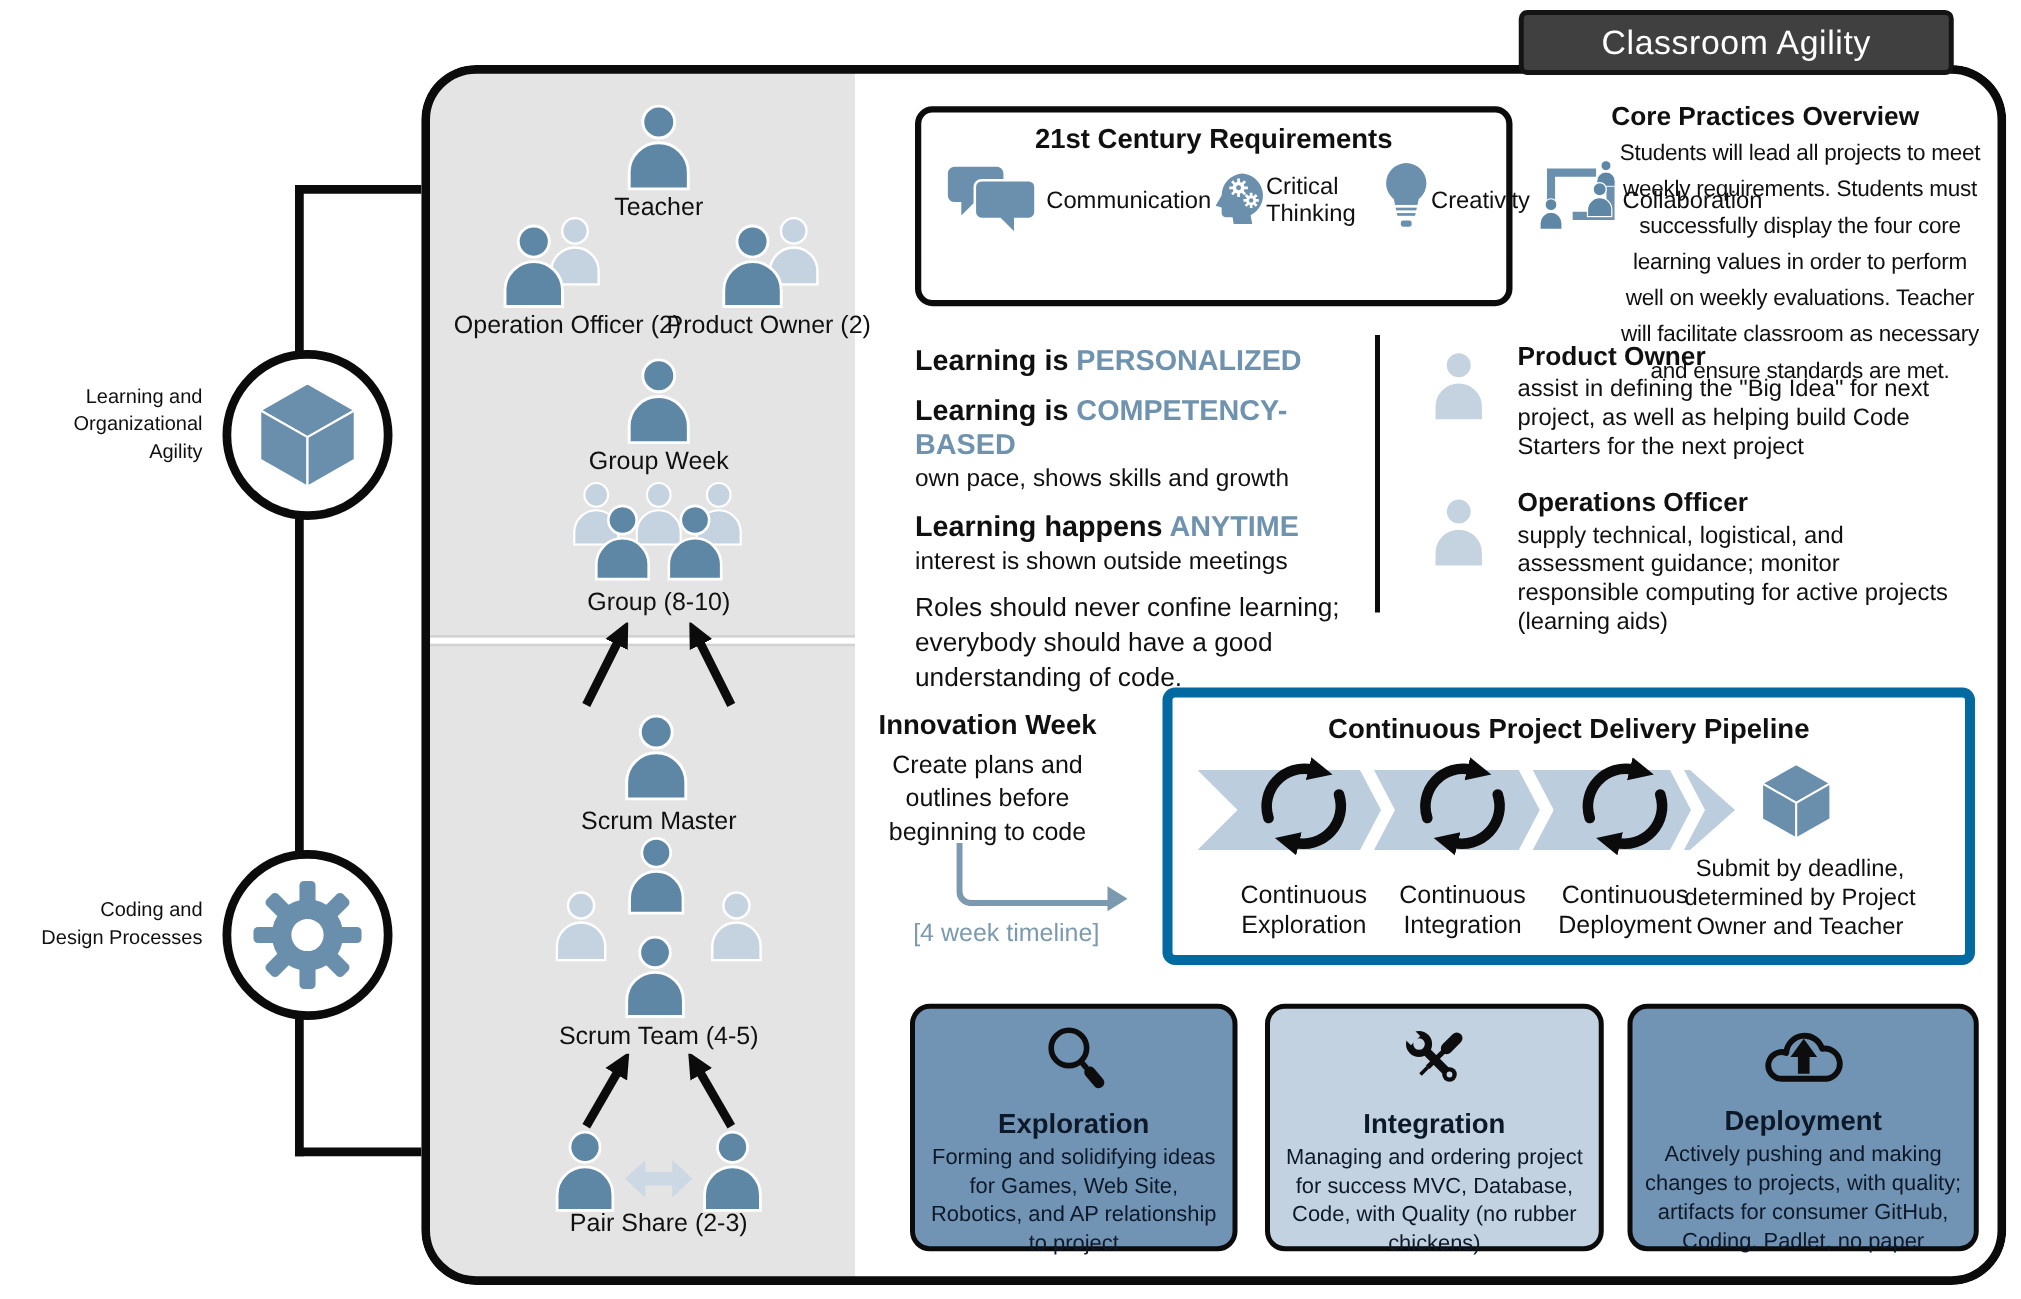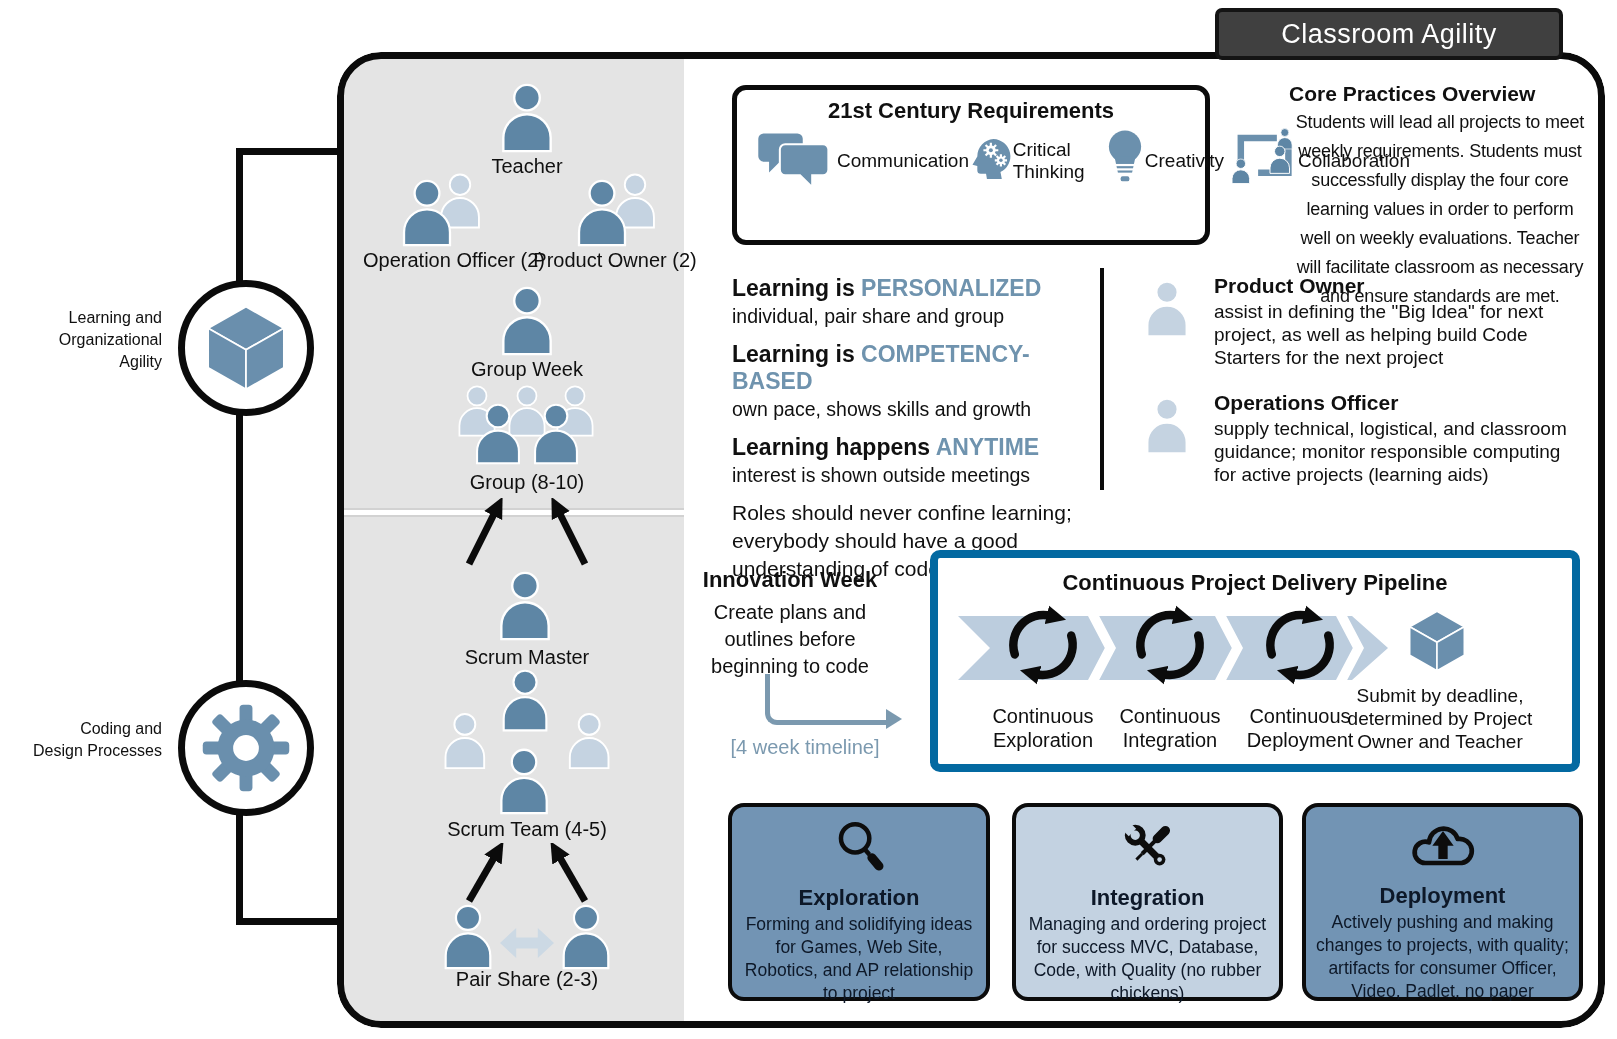--- a/index.html
+++ b/index.html
@@ -265,21 +265,20 @@
       </div>
     </div>
 
     <div class="abs core">
       <div class="t">Core Practices Overview</div>
       <div class="b">Students will lead all projects to meet weekly requirements. Students must successfully display the four core learning values in order to perform well on weekly evaluations. Teacher will facilitate classroom as necessary and ensure standards are met.</div>
     </div>
 
     <div class="abs learning">
       <div class="h"><span>Learning is </span><span class="hl">PERSONALIZED</span></div>
-      <div class="s">individual, pair share and group</div>
       <div class="h"><span>Learning is </span><span class="hl">COMPETENCY-BASED</span></div>
       <div class="s">own pace, shows skills and growth</div>
       <div class="h"><span>Learning happens </span><span class="hl">ANYTIME</span></div>
       <div class="s">interest is shown outside meetings</div>
       <div class="note">Roles should never confine learning; everybody should have a good understanding of code.</div>
     </div>
 
     <div class="abs vdivider"></div>
 
     <div class="abs roles">
@@ -295,21 +294,21 @@
         </div>
       </div>
       <div class="role">
         <div class="ric">
           <svg width="50" height="62" viewBox="0 0 64 74">
               <use href="#i-person" class="pl"></use>
             </svg>
         </div>
         <div>
           <div class="rt">Operations Officer</div>
-          <div class="rd">supply technical, logistical, and classroom guidance; monitor responsible computing for active projects (learning aids)</div>
+          <div class="rd">supply technical, logistical, and assessment guidance; monitor responsible computing for active projects (learning aids)</div>
         </div>
       </div>
     </div>
 
     <div class="abs innovation">
       <div class="t">Innovation Week</div>
       <div class="d">Create plans and outlines before beginning to code</div>
     </div>
     <div class="abs lshape"></div>
     <div class="abs lhead"></div>
@@ -375,17 +374,17 @@
       <div class="pt">Integration</div>
       <div class="pd">Managing and ordering project for success MVC, Database, Code, with Quality (no rubber chickens)</div>
     </div>
 
     <div class="abs phase dark" style="left:965px;width:281px;">
       <svg width="76" height="56" viewBox="0 0 112 84">
         <path d="M30 66 A16 16 0 1 1 35 35 A22 22 0 0 1 78 30 A15 15 0 1 1 84 66 Z" fill="none" stroke="#0d0d0d" stroke-width="7" stroke-linejoin="round"></path>
         <polygon points="56,18 72,40 63,40 63,60 49,60 49,40 40,40" fill="#0d0d0d"></polygon>
       </svg>
       <div class="pt">Deployment</div>
-      <div class="pd">Actively pushing and making changes to projects, with quality; artifacts for consumer Officer, Video, Padlet, no paper</div>
+      <div class="pd">Actively pushing and making changes to projects, with quality; artifacts for consumer GitHub, Coding, Padlet, no paper</div>
     </div>
 
   </div>
 </div>
 
 </body></html>

